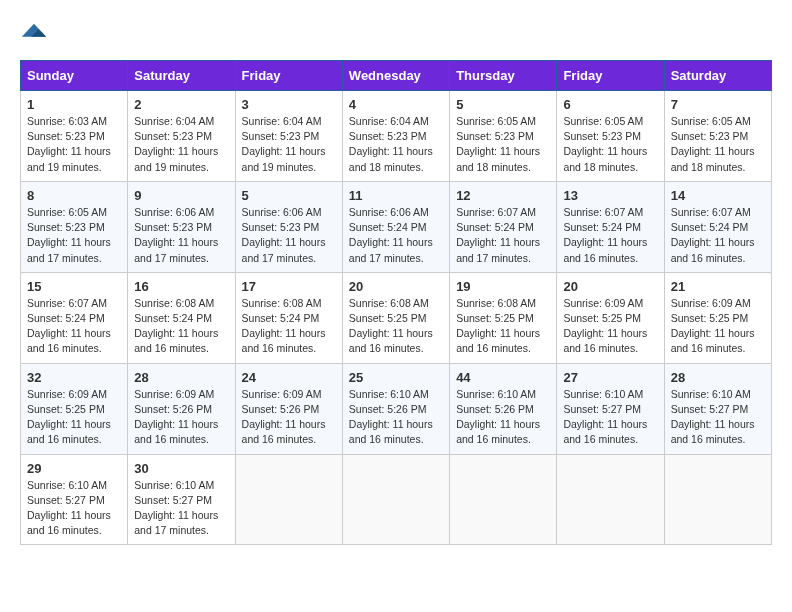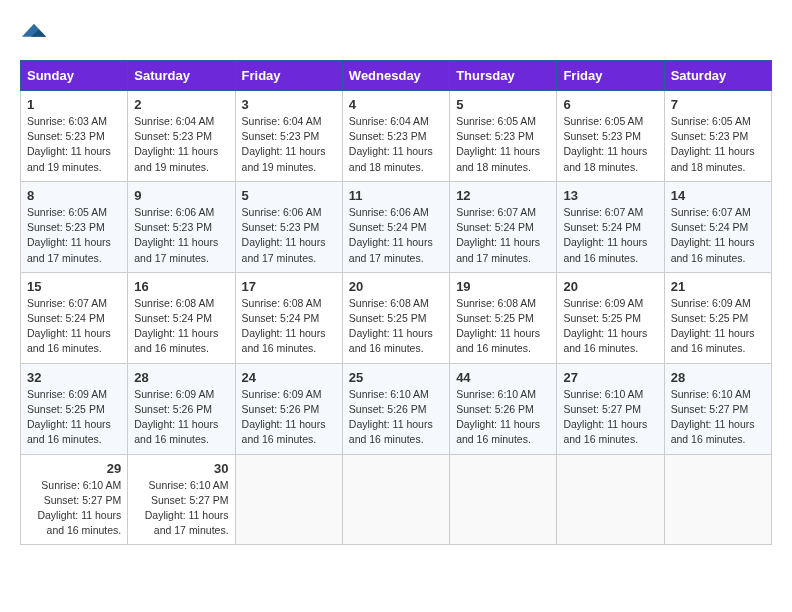--- a/index.html
+++ b/index.html
@@ -78,21 +78,20 @@
       margin-bottom: 2px;
     }
     .day-info {
       line-height: 1.45;
     }
     .empty-cell {
       background: #f9f9f9 !important;
     }
     .last-row td {
       min-height: 60px;
-      text-align: right;
     }
   </style>
 </head>
 <body>
 
 <div class="header">
   <div class="logo">
     <svg class="logo-icon" viewBox="0 0 30 30">
       <polygon points="15,4 28,18 2,18" fill="#2e6da4"></polygon>
       <polygon points="20,10 28,18 12,18" fill="#1a4f7a"></polygon>

